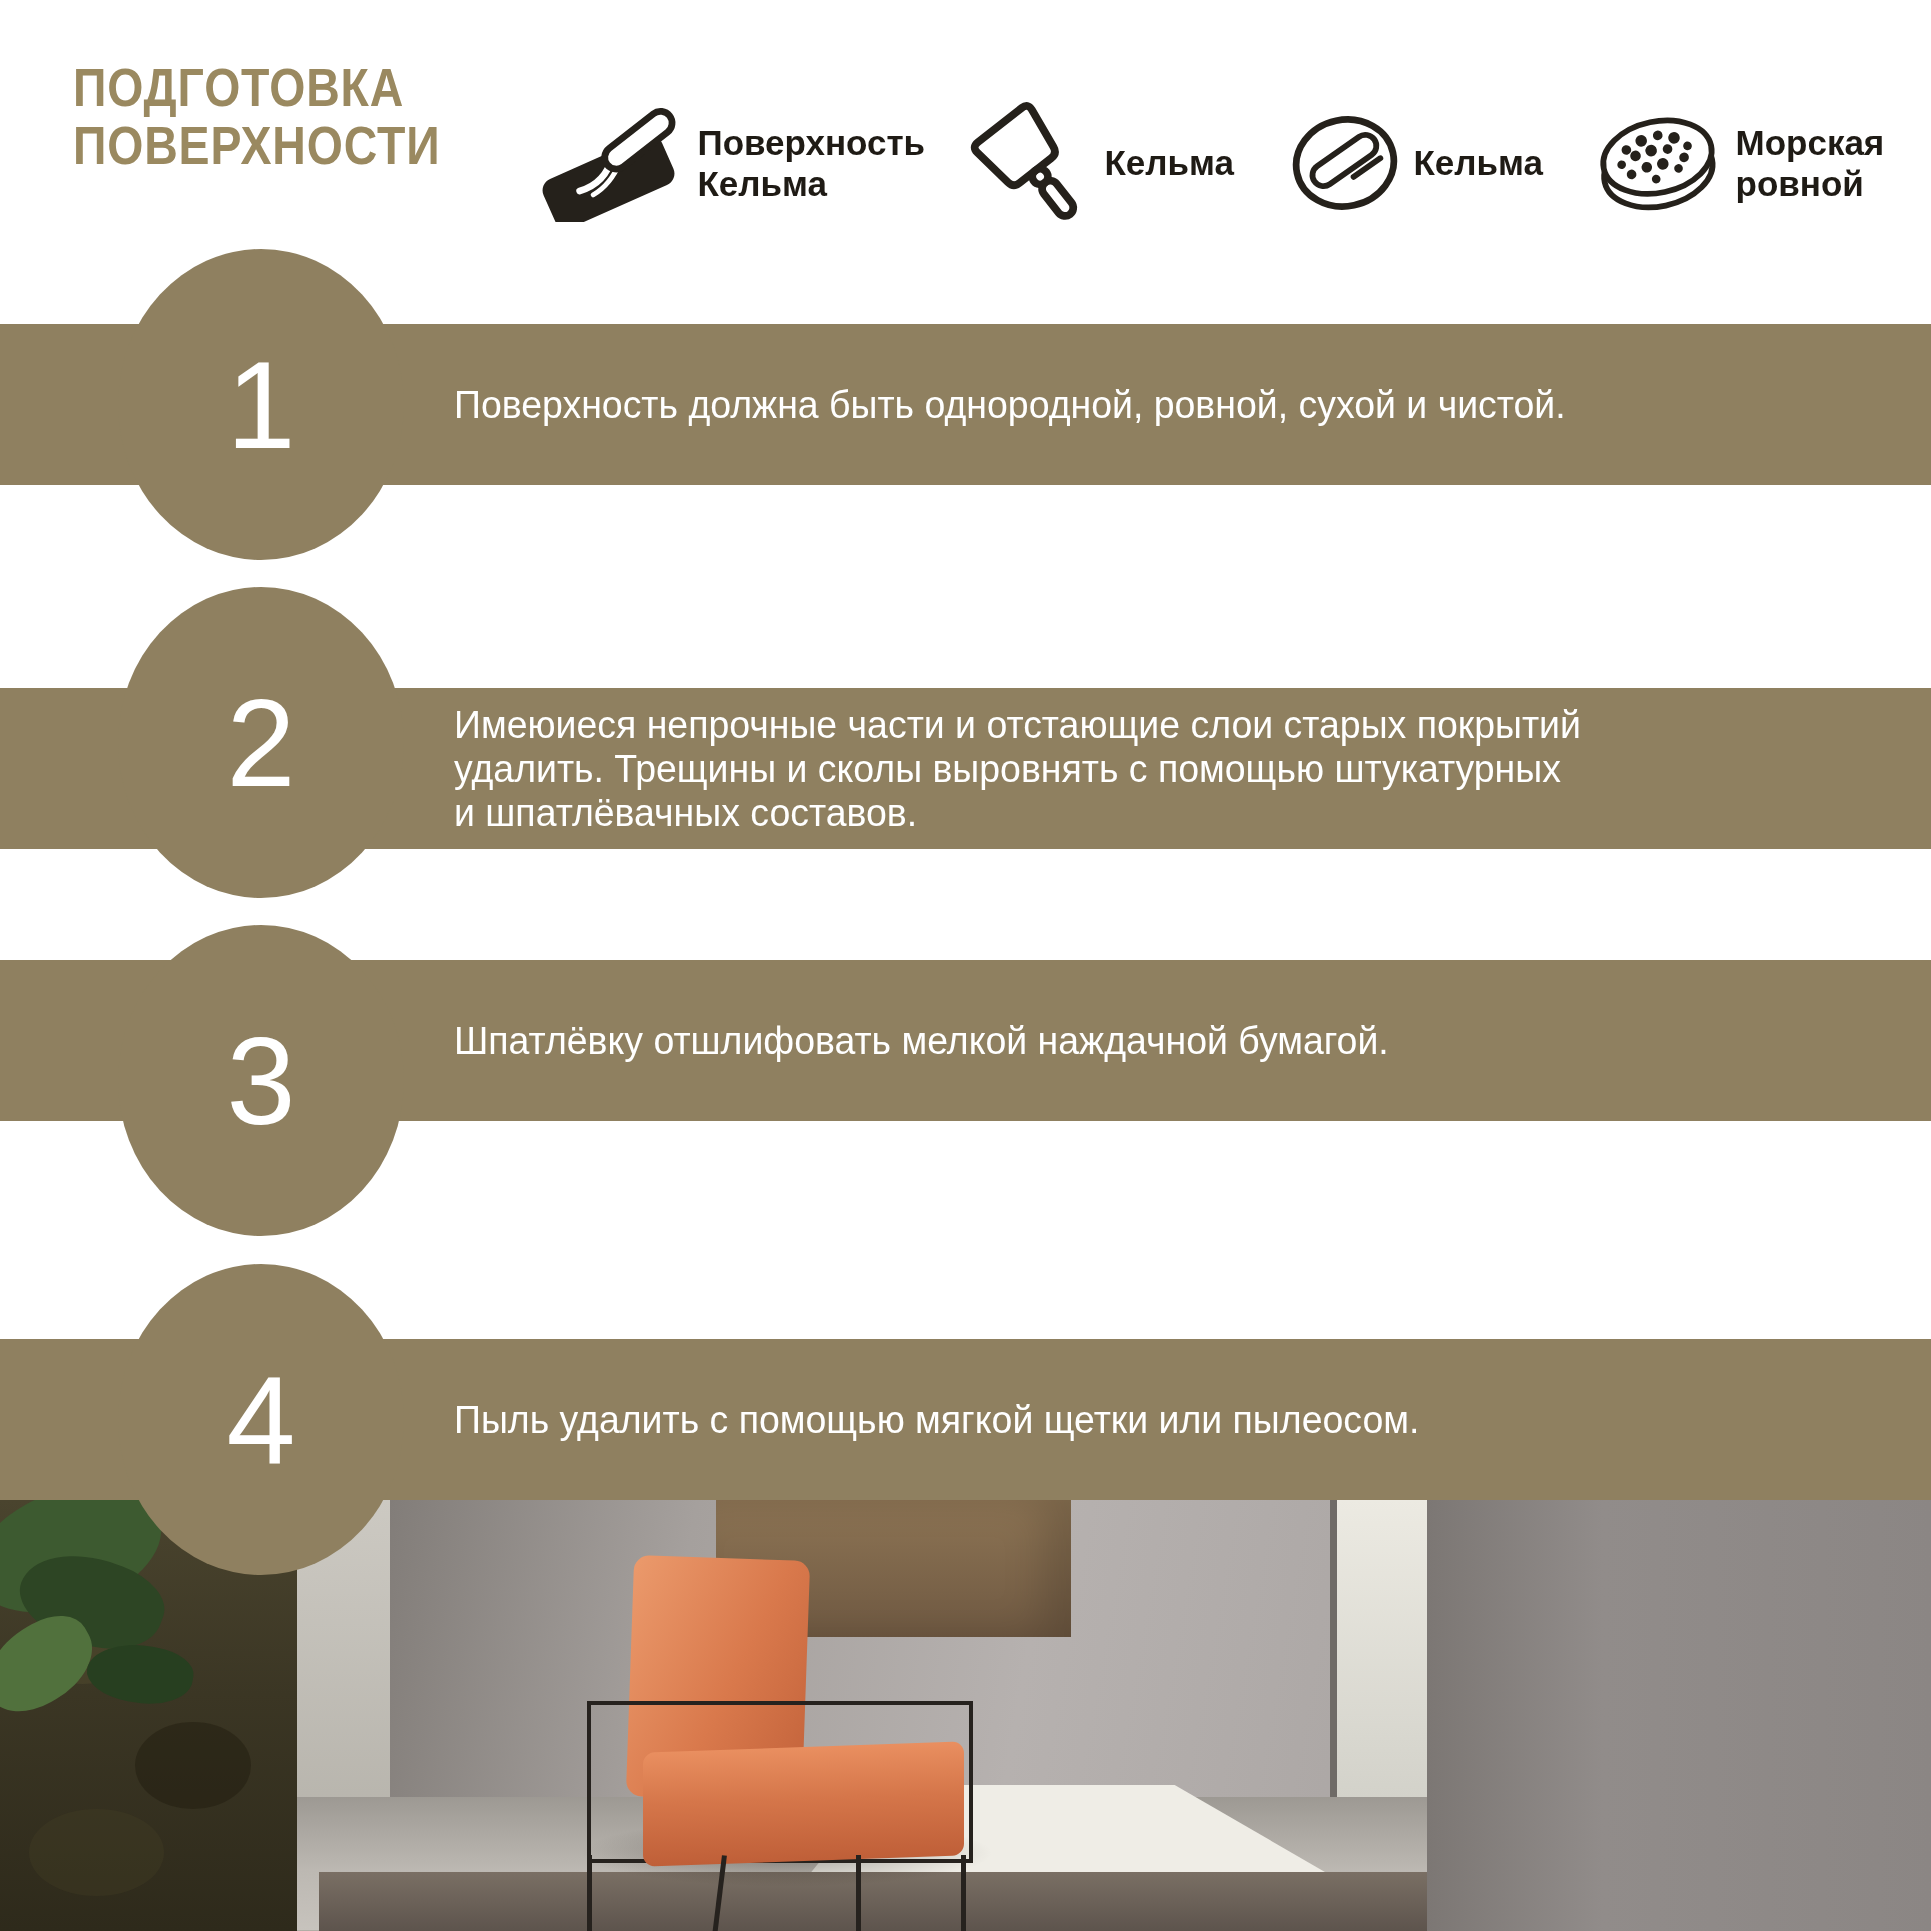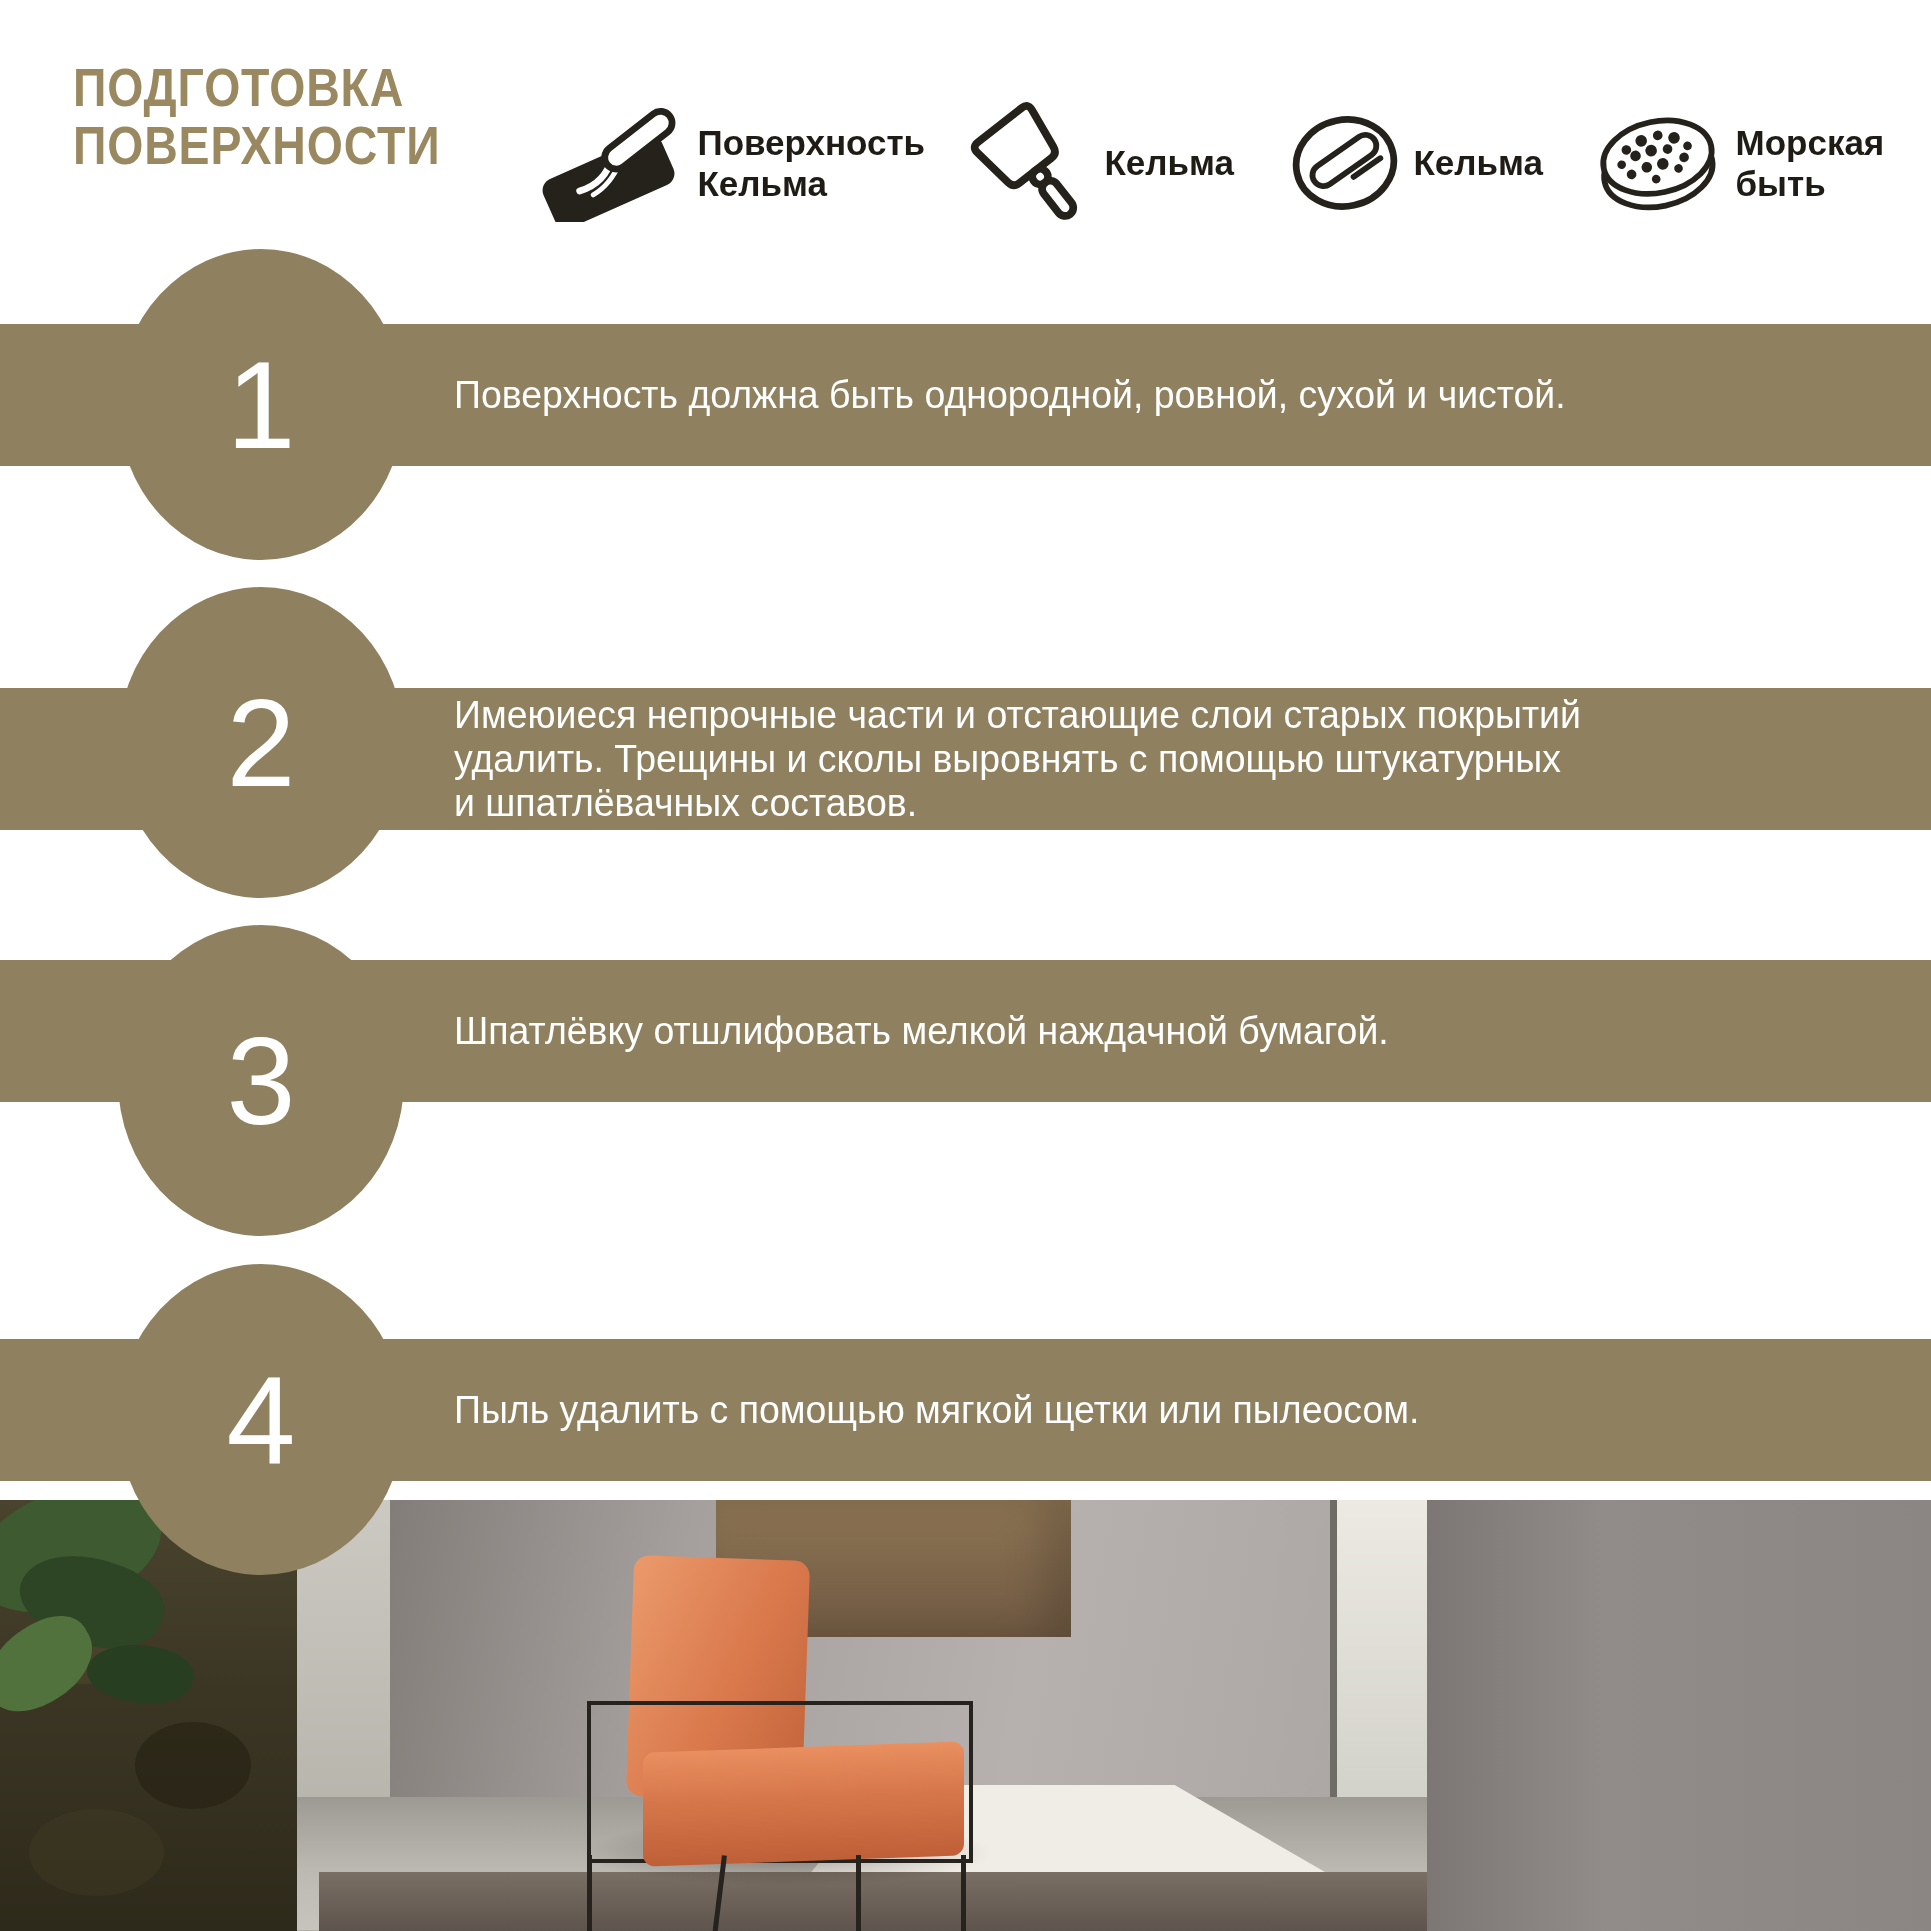--- a/index.html
+++ b/index.html
@@ -9,21 +9,21 @@
   
   .page-title{position:absolute;left:73px;top:58px;color:#9A8960;
     font-size:54px;line-height:58px;font-weight:bold;white-space:pre-line;
     transform:scaleX(.86);transform-origin:left top;letter-spacing:1px;}
 
   .tool{position:absolute;top:89px;height:147px;display:flex;align-items:center;gap:13.5px;}
   .tool-t1{left:541px}.tool-t2{left:964px}.tool-t3{left:1290px}.tool-t4{left:1593px}
   .tool-label{font-weight:bold;font-size:35px;line-height:41px;color:#1F1B15;white-space:pre-line;}
 
   
-  .band{position:absolute;left:0;width:1931px;height:142px;background:#8F8060;z-index:2;}
+  .band{position:absolute;left:0;width:1931px;height:161px;background:#8F8060;z-index:2;}
   .band-1{top:324px}.band-2{top:688px}.band-3{top:960px}.band-4{top:1339px}
   .step-text-wrap{position:absolute;left:454px;top:0;height:100%;width:1400px;
     display:flex;align-items:center;}
   .step-text{color:#FFFFFF;font-size:39px;line-height:44px;white-space:pre-line;
     transform:scaleX(.96);transform-origin:left center;}
 
   .num-circle{position:absolute;left:118px;width:286px;height:311px;border-radius:50%;
     background:#8F8060;z-index:5;display:flex;align-items:center;justify-content:center;}
   .num-circle span{color:#FFFFFF;font-size:124px;line-height:1;}
   .circle-1{top:249px}.circle-2{top:587px}.circle-3{top:925px}.circle-4{top:1264px}
@@ -127,21 +127,21 @@
         <circle cx="95" cy="58" r="5"></circle>
           <circle cx="38" cy="64" r="5"></circle>
           <circle cx="55" cy="60" r="5.5"></circle>
         <circle cx="72" cy="60" r="6"></circle>
           <circle cx="87" cy="68" r="4.5"></circle>
           <circle cx="62" cy="74" r="4.5"></circle>
       </g>
     </g>
   </svg>
   <div class="tool-label">Морская
-быть</div>
+ровной</div>
 </div>
 
 <div class="band band-1">
   <div class="step-text-wrap">
       <div class="step-text">Поверхность должна быть однородной, ровной, сухой и чистой.</div>
     </div>
 </div>
 <div class="band band-2">
   <div class="step-text-wrap">
       <div class="step-text">Имеюиеся непрочные части и отстающие слои старых покрытий

